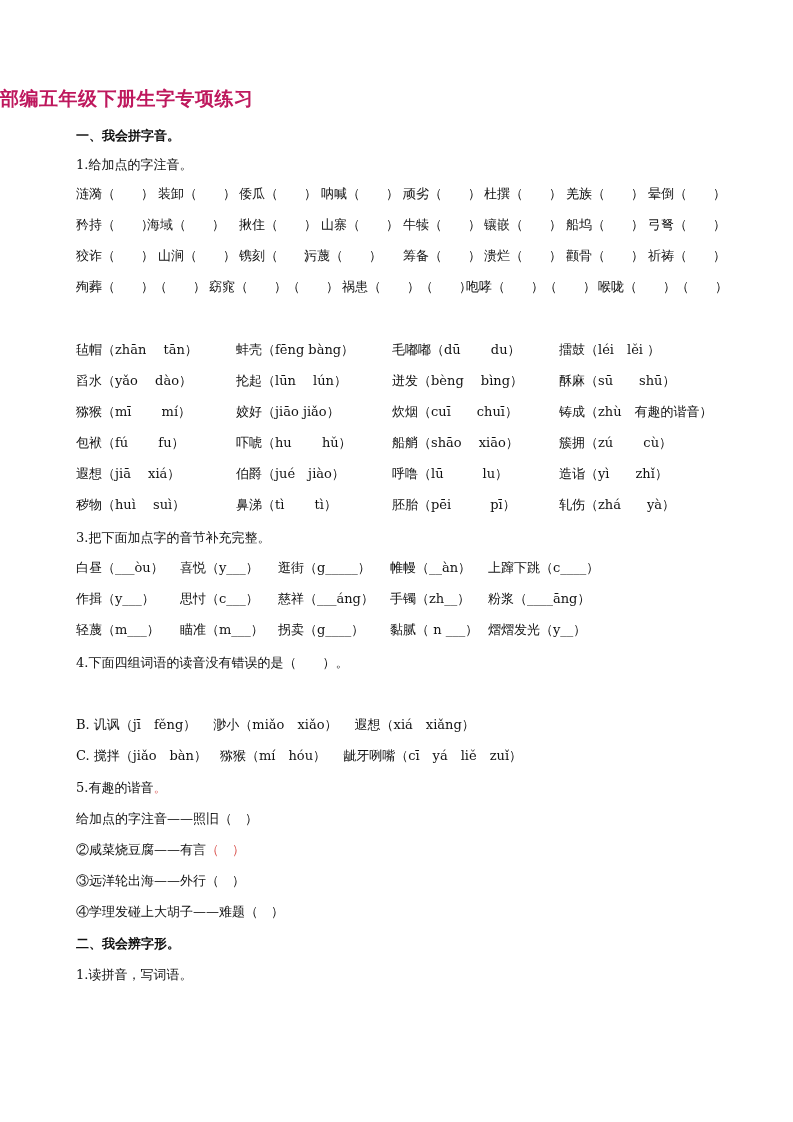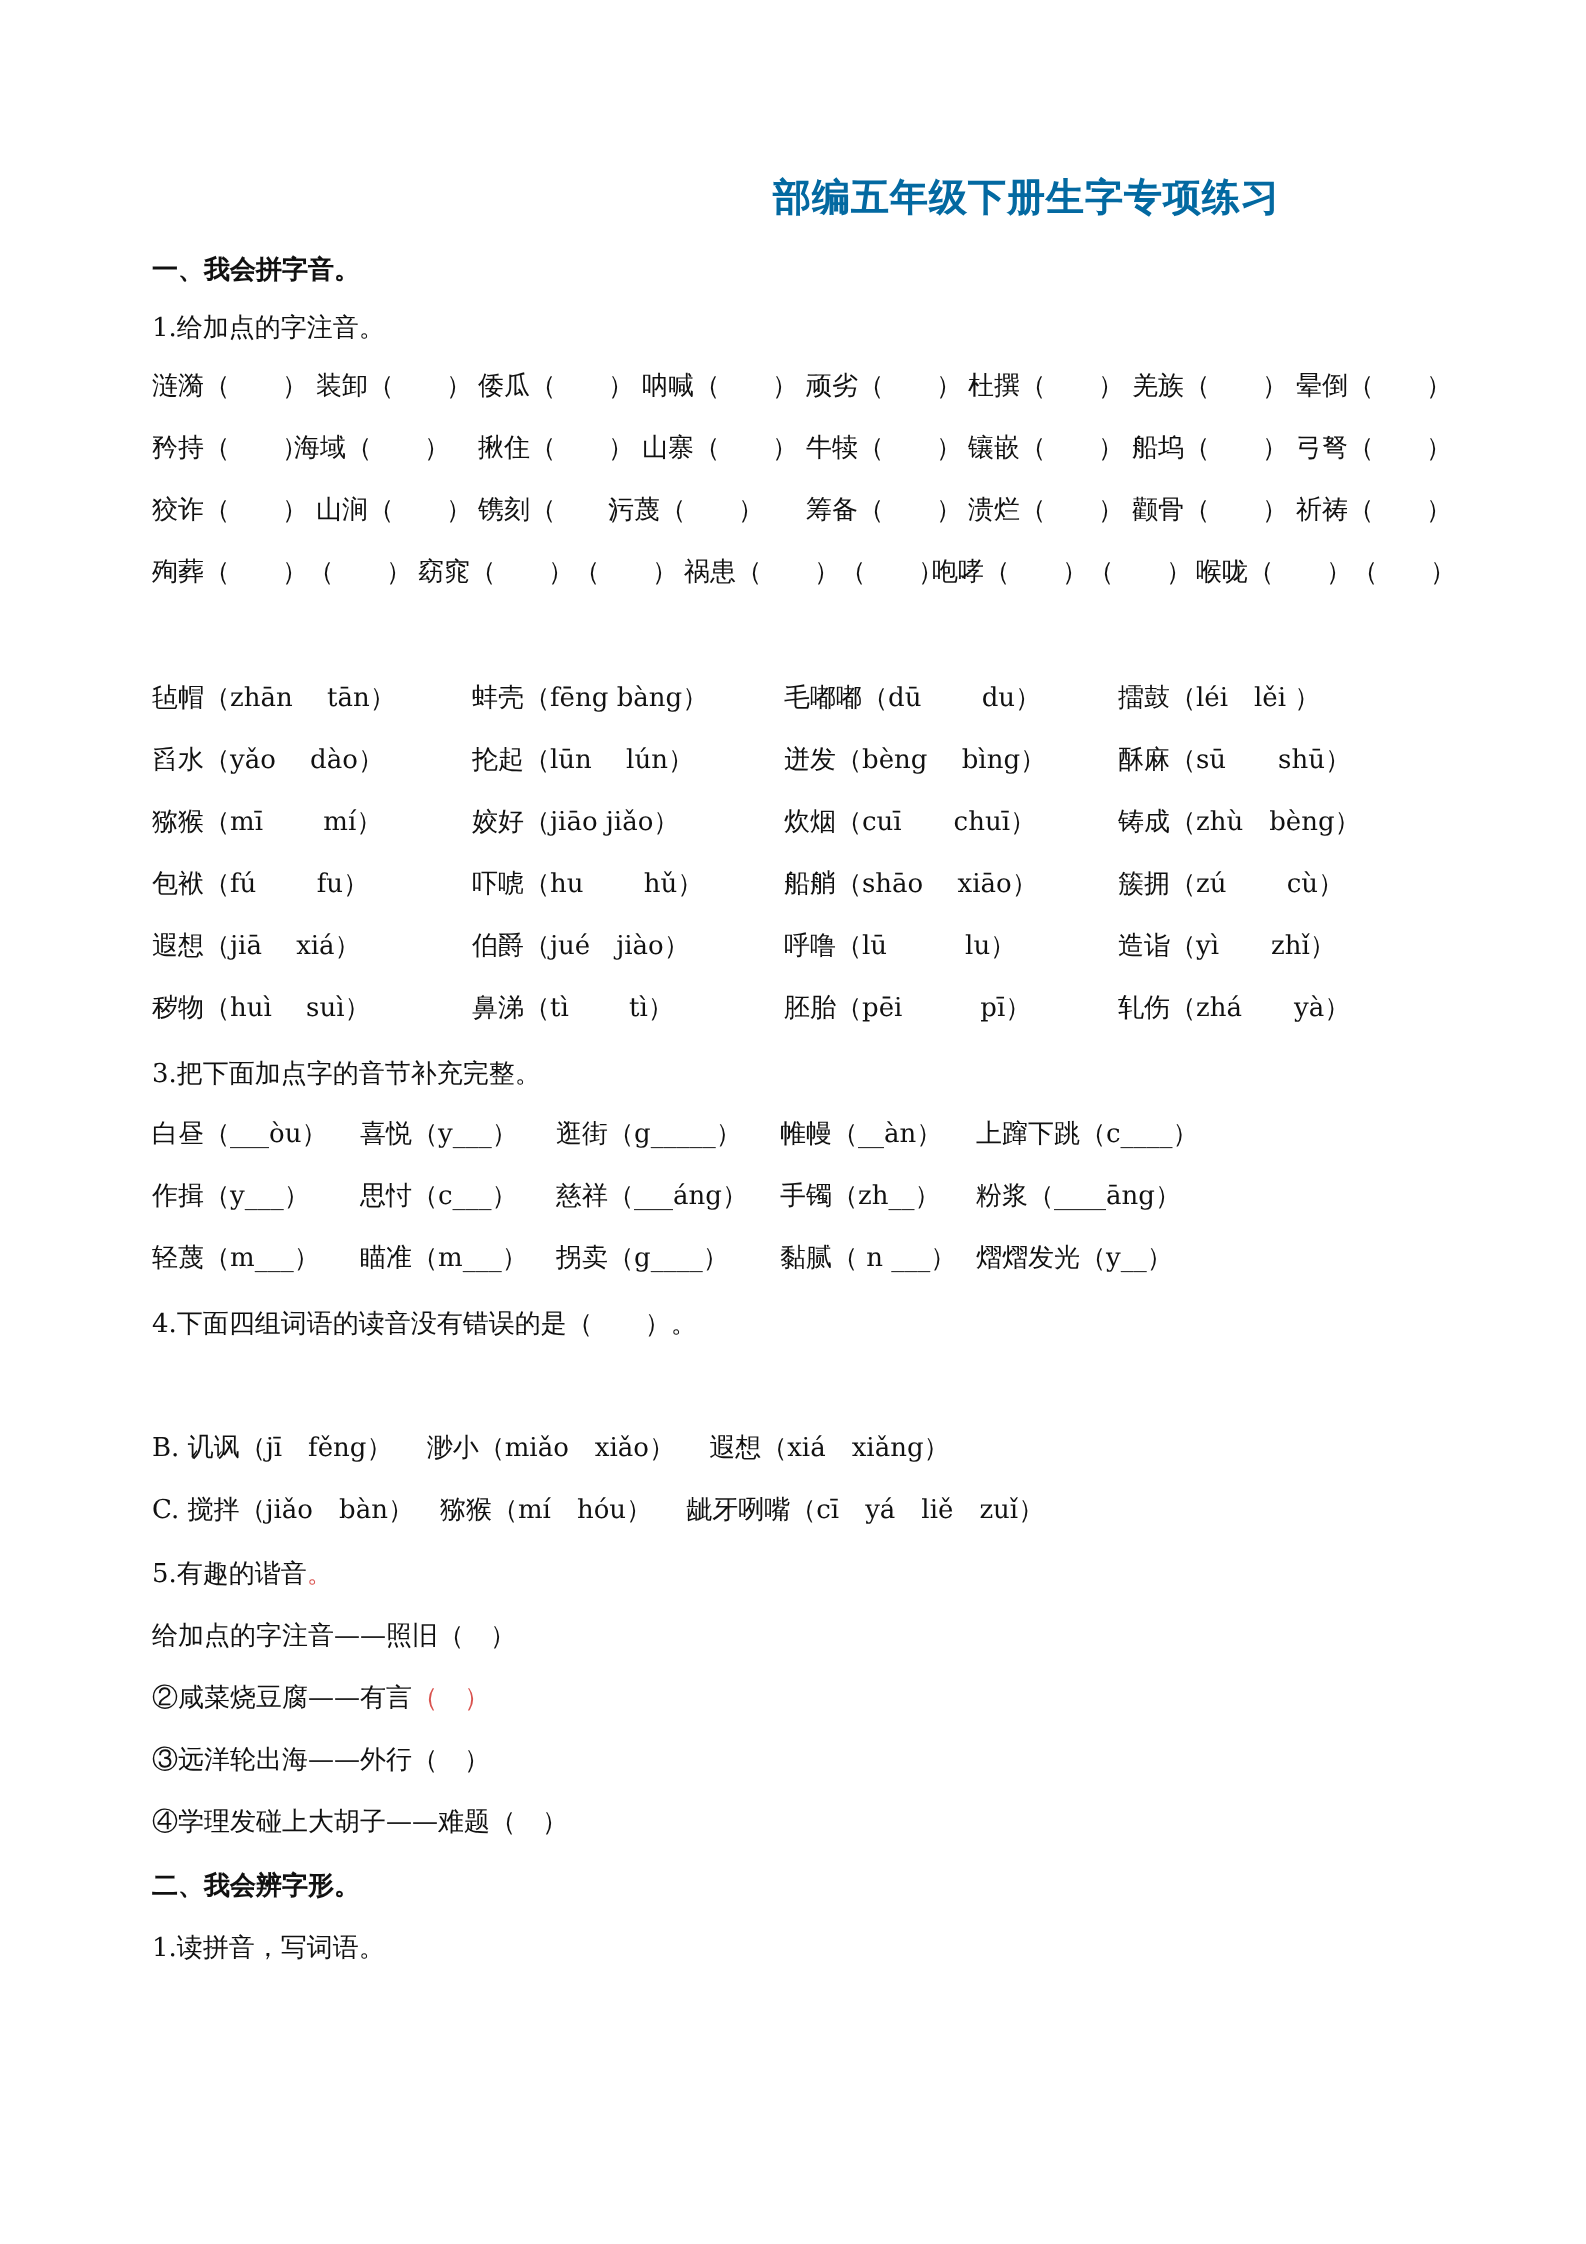--- a/index.html
+++ b/index.html
@@ -1,21 +1,21 @@
 <!DOCTYPE html>
 <html><head>
   <meta charset="utf-8">
   <style>
     html, body { margin: 0; padding: 0; background: #ffffff; }
     body { width: 793px; height: 1122px; position: relative; overflow: hidden;
            font-family: "DejaVu Serif", "Liberation Serif", serif; color: #111; }
     .page { position: absolute; left: 0; top: 0; width: 793px; height: 1122px; }
-    .title { position: absolute; top: 86px; left: 0; width: 640px; text-align: right;
+    .title { position: absolute; top: 86px; left: 0; width: 640px; text-align: left;
              font-family: "DejaVu Sans", "Liberation Sans", sans-serif; font-weight: bold;
-             font-size: 19px; letter-spacing: 0.5px; color: #0369a1; }
+             font-size: 19px; letter-spacing: 0.5px; color: #be185d; }
     .line { position: absolute; left: 76px; font-size: 13px; white-space: nowrap; height: 20px; line-height: 20px; }
     .heading { font-family: "DejaVu Sans", "Liberation Sans", sans-serif; font-weight: bold; font-size: 13px; }
     .cell { position: absolute; top: 0; white-space: pre; }
     .red { color: #d9534f; }
   </style>
 </head>
 <body>
 
 <div class="page">
   <div class="title">部编五年级下册生字专项练习</div>
@@ -70,21 +70,21 @@
   <div class="line" style="top:371px">
     <span class="cell" style="left:0px">舀水（yǎo　 dào）</span>
     <span class="cell" style="left:160px">抡起（lūn　 lún）</span>
     <span class="cell" style="left:316px">迸发（bèng　 bìng）</span>
     <span class="cell" style="left:483px">酥麻（sū　　shū）</span>
   </div>
   <div class="line" style="top:402px">
     <span class="cell" style="left:0px">猕猴（mī　　 mí）</span>
     <span class="cell" style="left:160px">姣好（jiāo jiǎo）</span>
     <span class="cell" style="left:316px">炊烟（cuī　　chuī）</span>
-    <span class="cell" style="left:483px">铸成（zhù　bèng）</span>
+    <span class="cell" style="left:483px">铸成（zhù　有趣的谐音）</span>
   </div>
   <div class="line" style="top:433px">
     <span class="cell" style="left:0px">包袱（fú　　 fu）</span>
     <span class="cell" style="left:160px">吓唬（hu　　 hǔ）</span>
     <span class="cell" style="left:316px">船艄（shāo　 xiāo）</span>
     <span class="cell" style="left:483px">簇拥（zú　　 cù）</span>
   </div>
   <div class="line" style="top:464px">
     <span class="cell" style="left:0px">遐想（jiā　 xiá）</span>
     <span class="cell" style="left:160px">伯爵（jué　jiào）</span>

